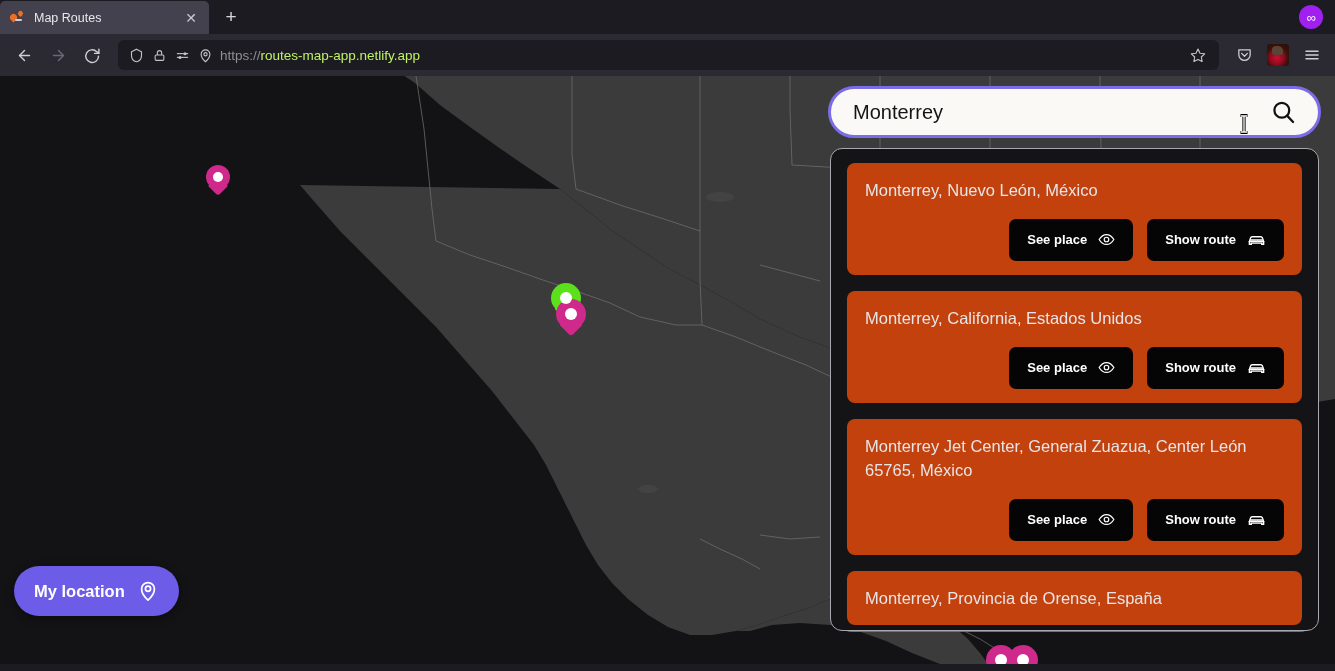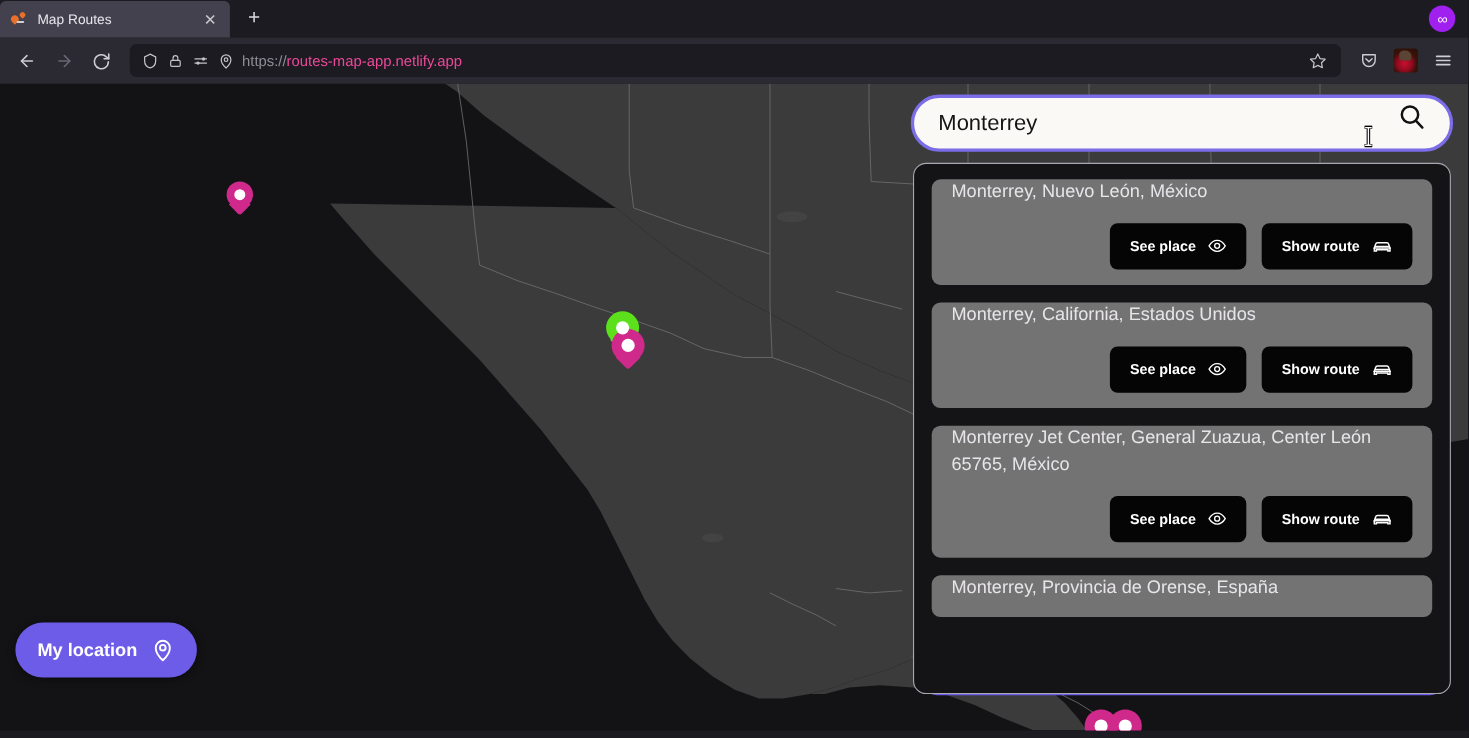--- a/index.html
+++ b/index.html
@@ -136,21 +136,21 @@
   }
 
   .url-text {
     flex: 1;
     font-size: 13.5px;
     color: #d8d6de;
     white-space: nowrap;
     overflow: hidden;
   }
   .url-text .scheme { color: #8f8d96; }
-  .url-text .host { color: #ec4899; }
+  .url-text .host { color: #bef264; }
   .url-text .rest { color: #8f8d96; }
 
   .star-btn {
     width: 26px; height: 26px;
     display: flex; align-items: center; justify-content: center;
     color: #c4c2ca;
   }
 
   .toolbar-right {
     display: flex; align-items: center; gap: 4px;
@@ -255,20 +255,21 @@
     z-index: 60;
   }
 
   .search-box {
     position: relative;
     height: 52px;
     background: #faf9f6;
     border: 3px solid #7b6ce8;
     border-radius: 26px;
     display: flex;
+    align-items: center;
     padding: 0 18px 0 22px;
   }
   .search-input {
     flex: 1;
     border: none;
     outline: none;
     background: transparent;
     font-family: "Liberation Sans", sans-serif;
     font-size: 20px;
     color: #141414;
@@ -303,23 +304,23 @@
     height: 483px;
     background: #141316;
     border: 1px solid #a9a7b0;
     border-radius: 12px;
     overflow: hidden;
     z-index: 58;
     padding: 14px 16px 0 16px;
   }
 
   .result-card {
-    background: #737373;
+    background: #c2410c;
     border-radius: 8px;
-    padding: 0 18px 14px 18px;
+    padding: 16px 18px 14px 18px;
     margin-bottom: 16px;
   }
 
   .result-title {
     font-size: 16.5px;
     color: #e7e5e9;
     line-height: 1.45;
     margin-bottom: 16px;
   }
   .result-card.compact .result-title { margin-bottom: 0; }

